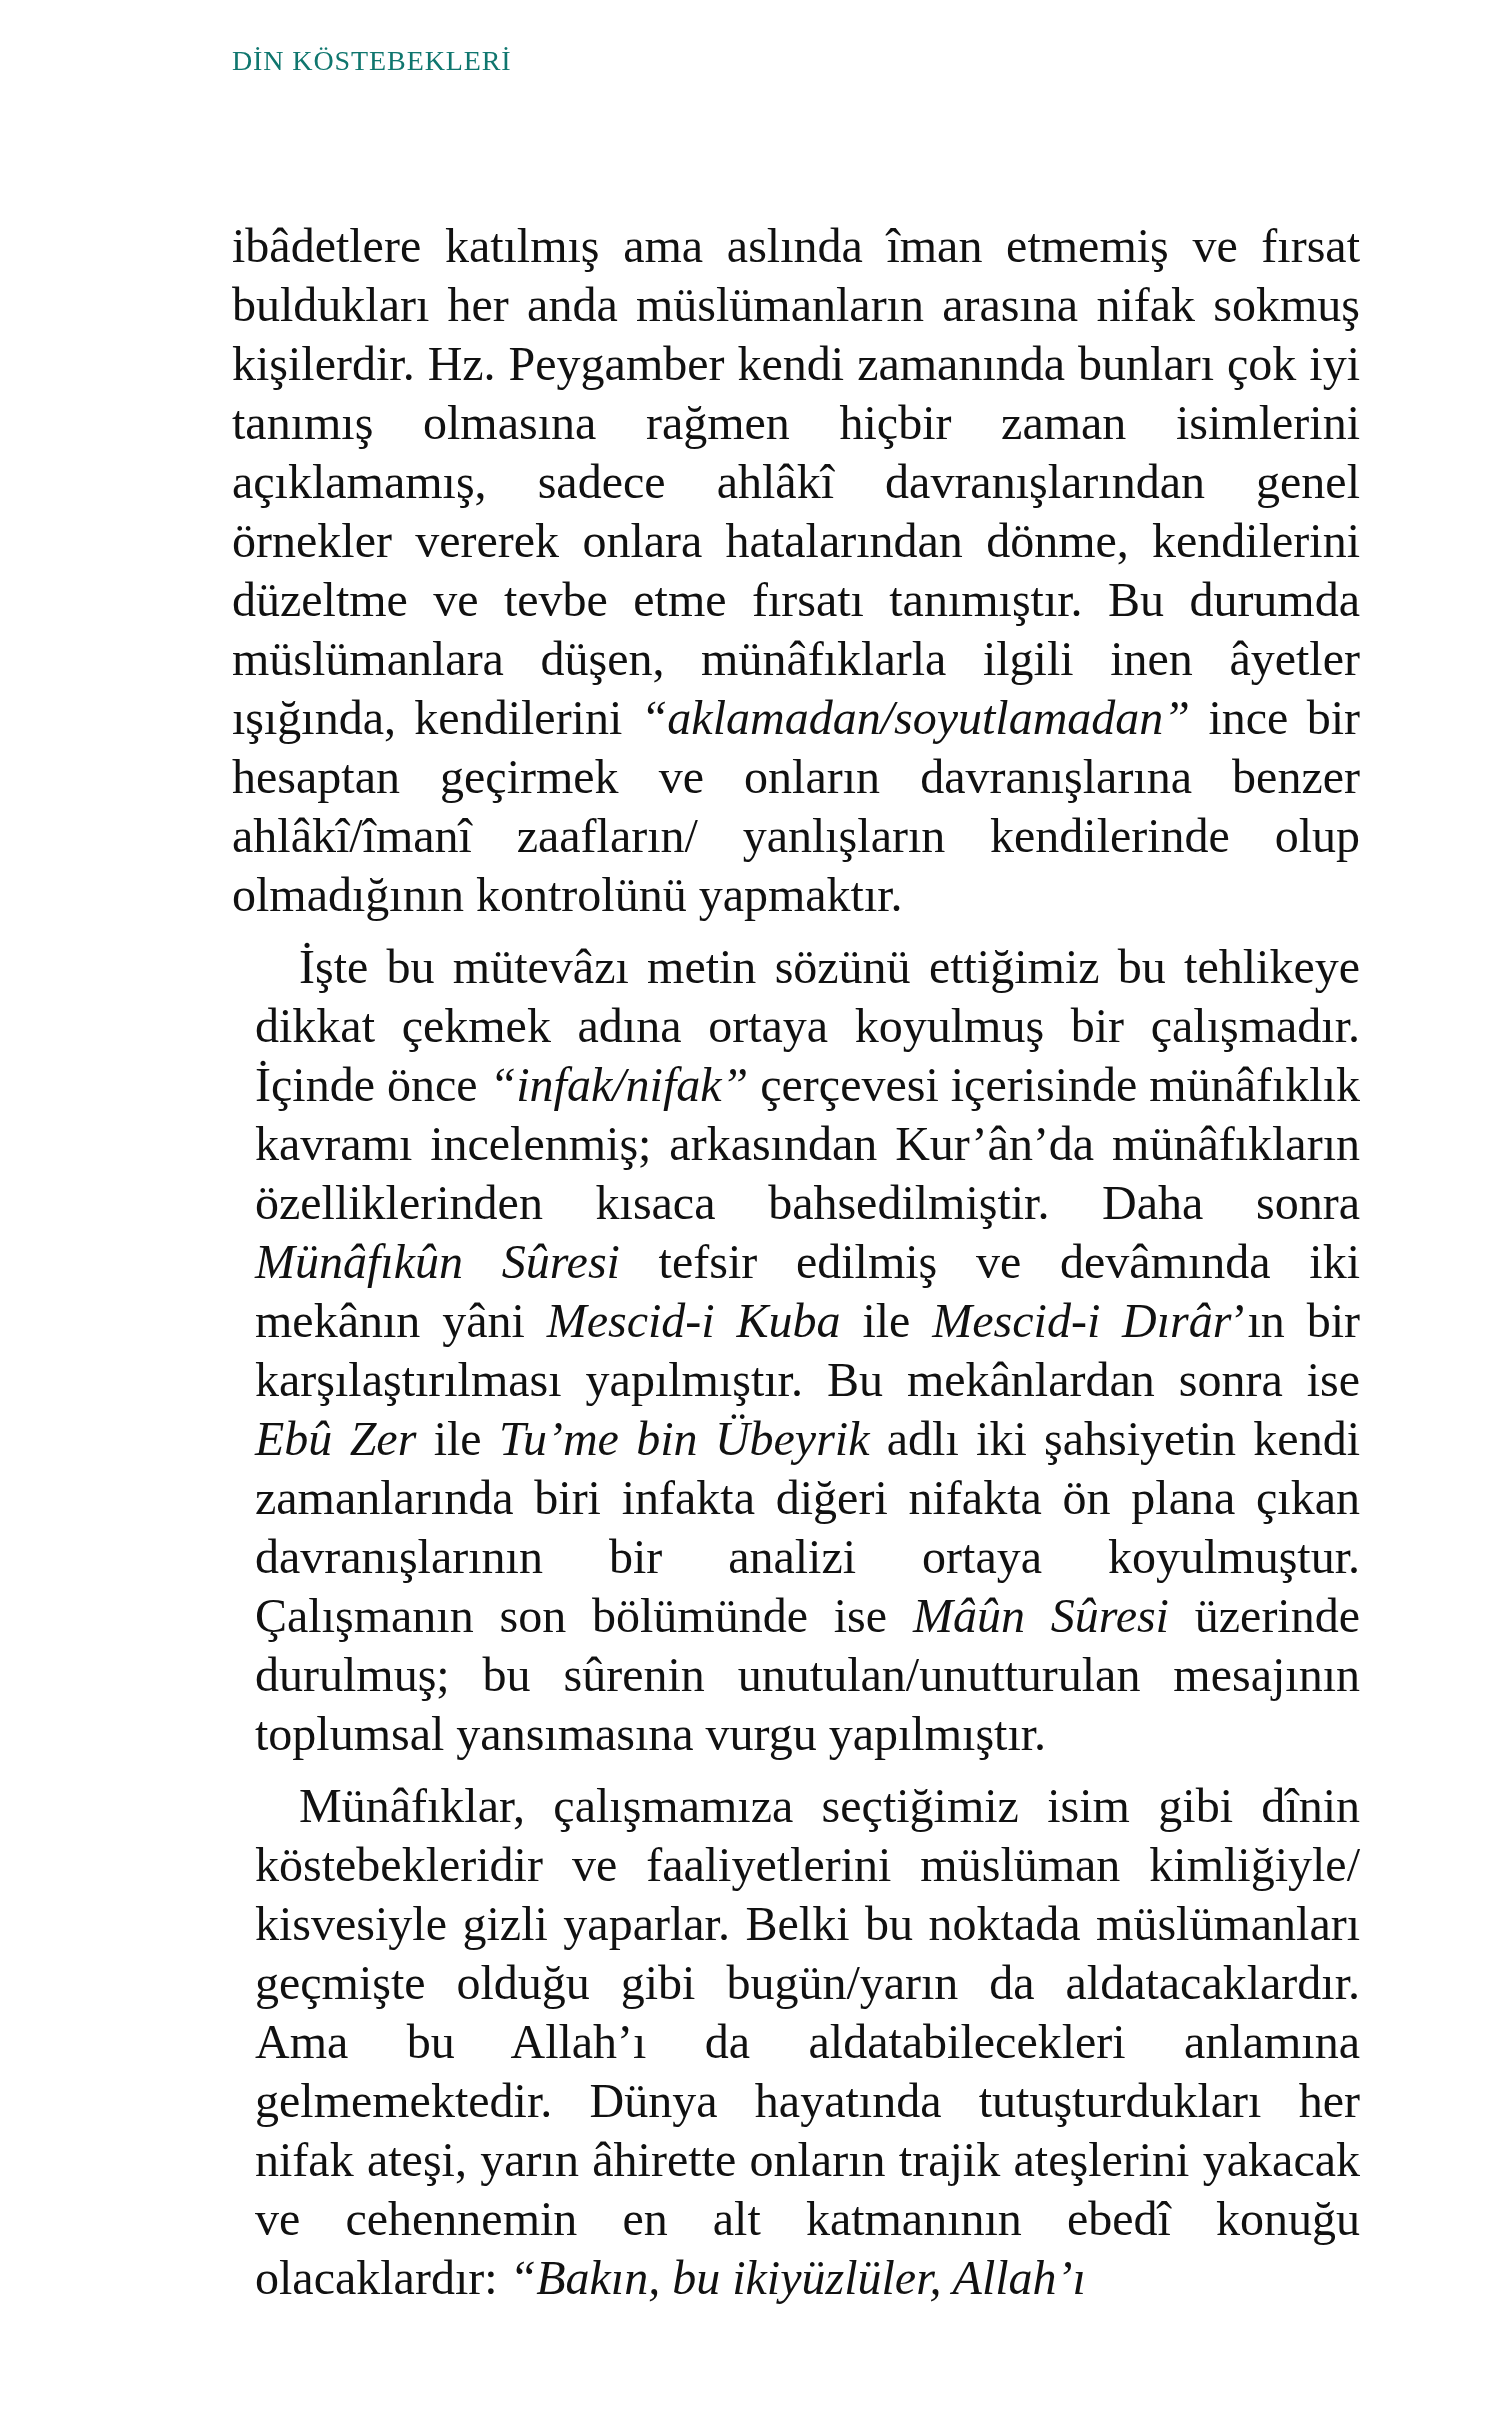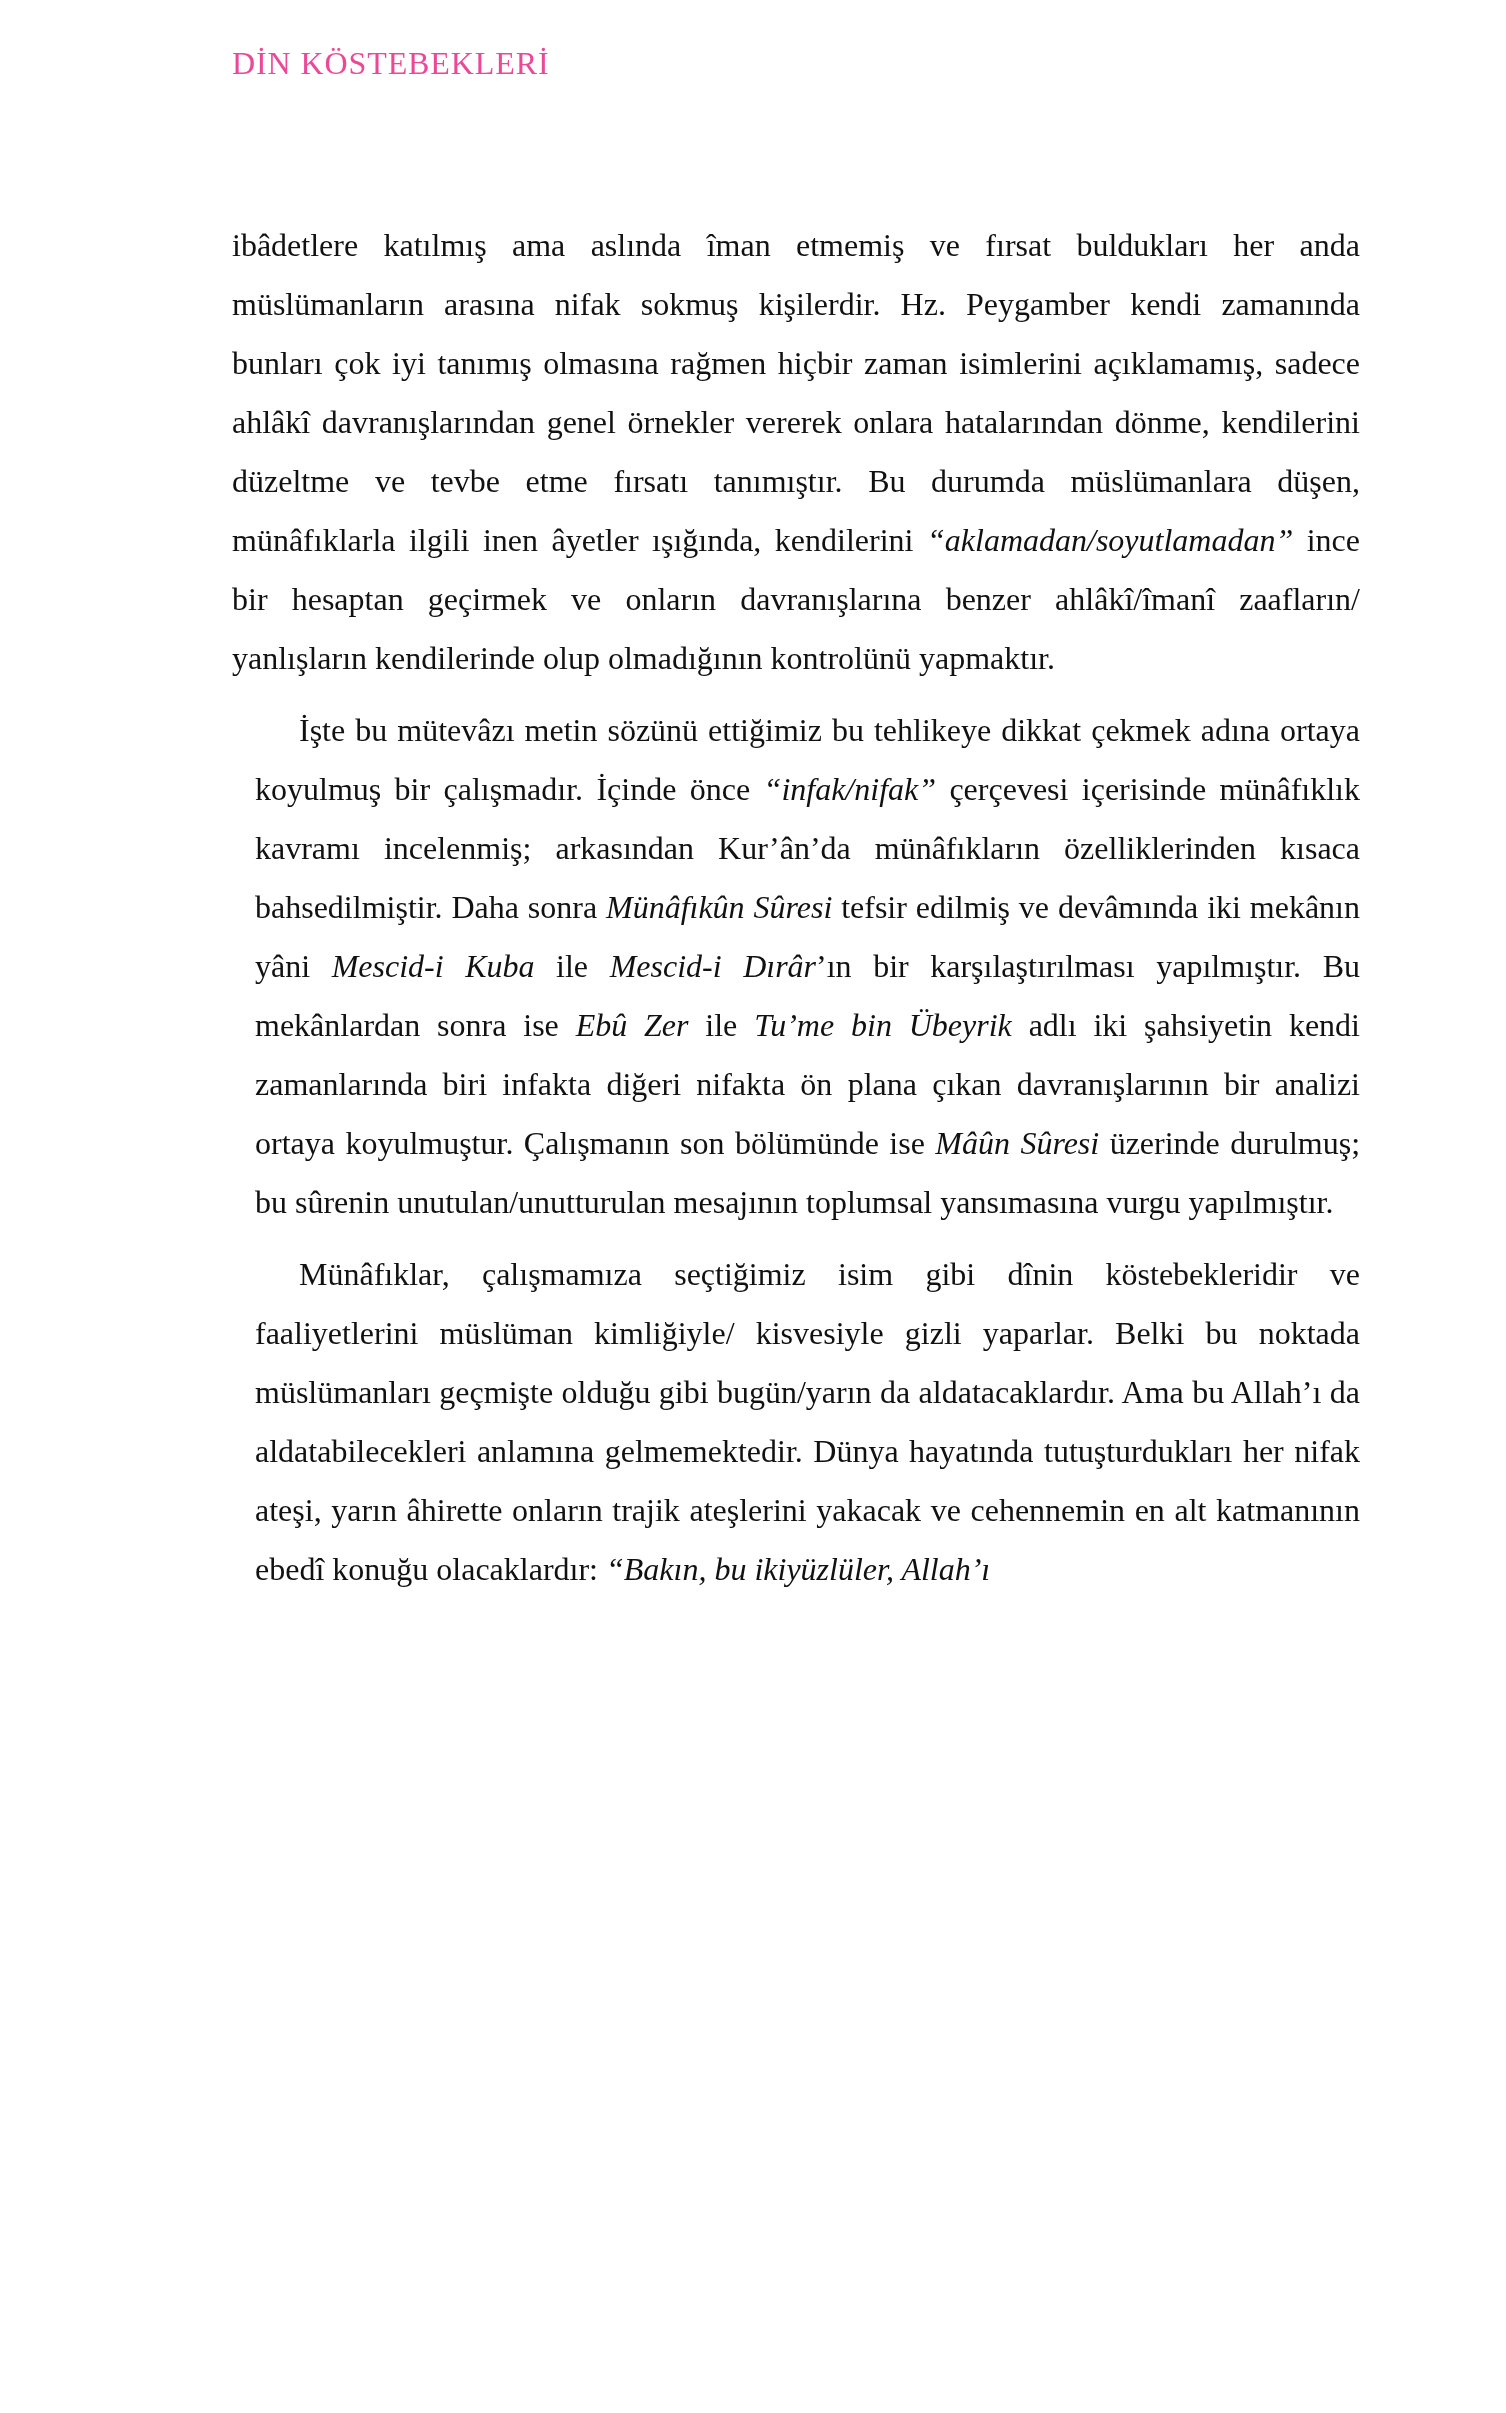--- a/index.html
+++ b/index.html
@@ -14,35 +14,35 @@
     background: #ffffff;
     margin: 0 auto;
     overflow: hidden;
     font-family: "Liberation Serif", "DejaVu Serif", serif;
     color: #1a1a1a;
   }
   .running-header {
     position: absolute;
     left: 232px;
     top: 45px;
-    font-size: 32px;
+    font-size: 28px;
     letter-spacing: 0.9px;
     font-variant: small-caps;
-    color: #ec4899;
+    color: #0f766e;
     white-space: nowrap;
   }
   .text-block {
     position: absolute;
     left: 232px;
     top: 216px;
     width: 1128px;
   }
   .para {
     margin: 0;
-    font-size: 32px;
+    font-size: 48px;
     line-height: 59px;
     text-align: justify;
     text-justify: inter-word;
     color: #111111;
     hyphens: none;
   }
   .para + .para {
     margin-top: 13.2px;
     margin-left: 23px;
   }

